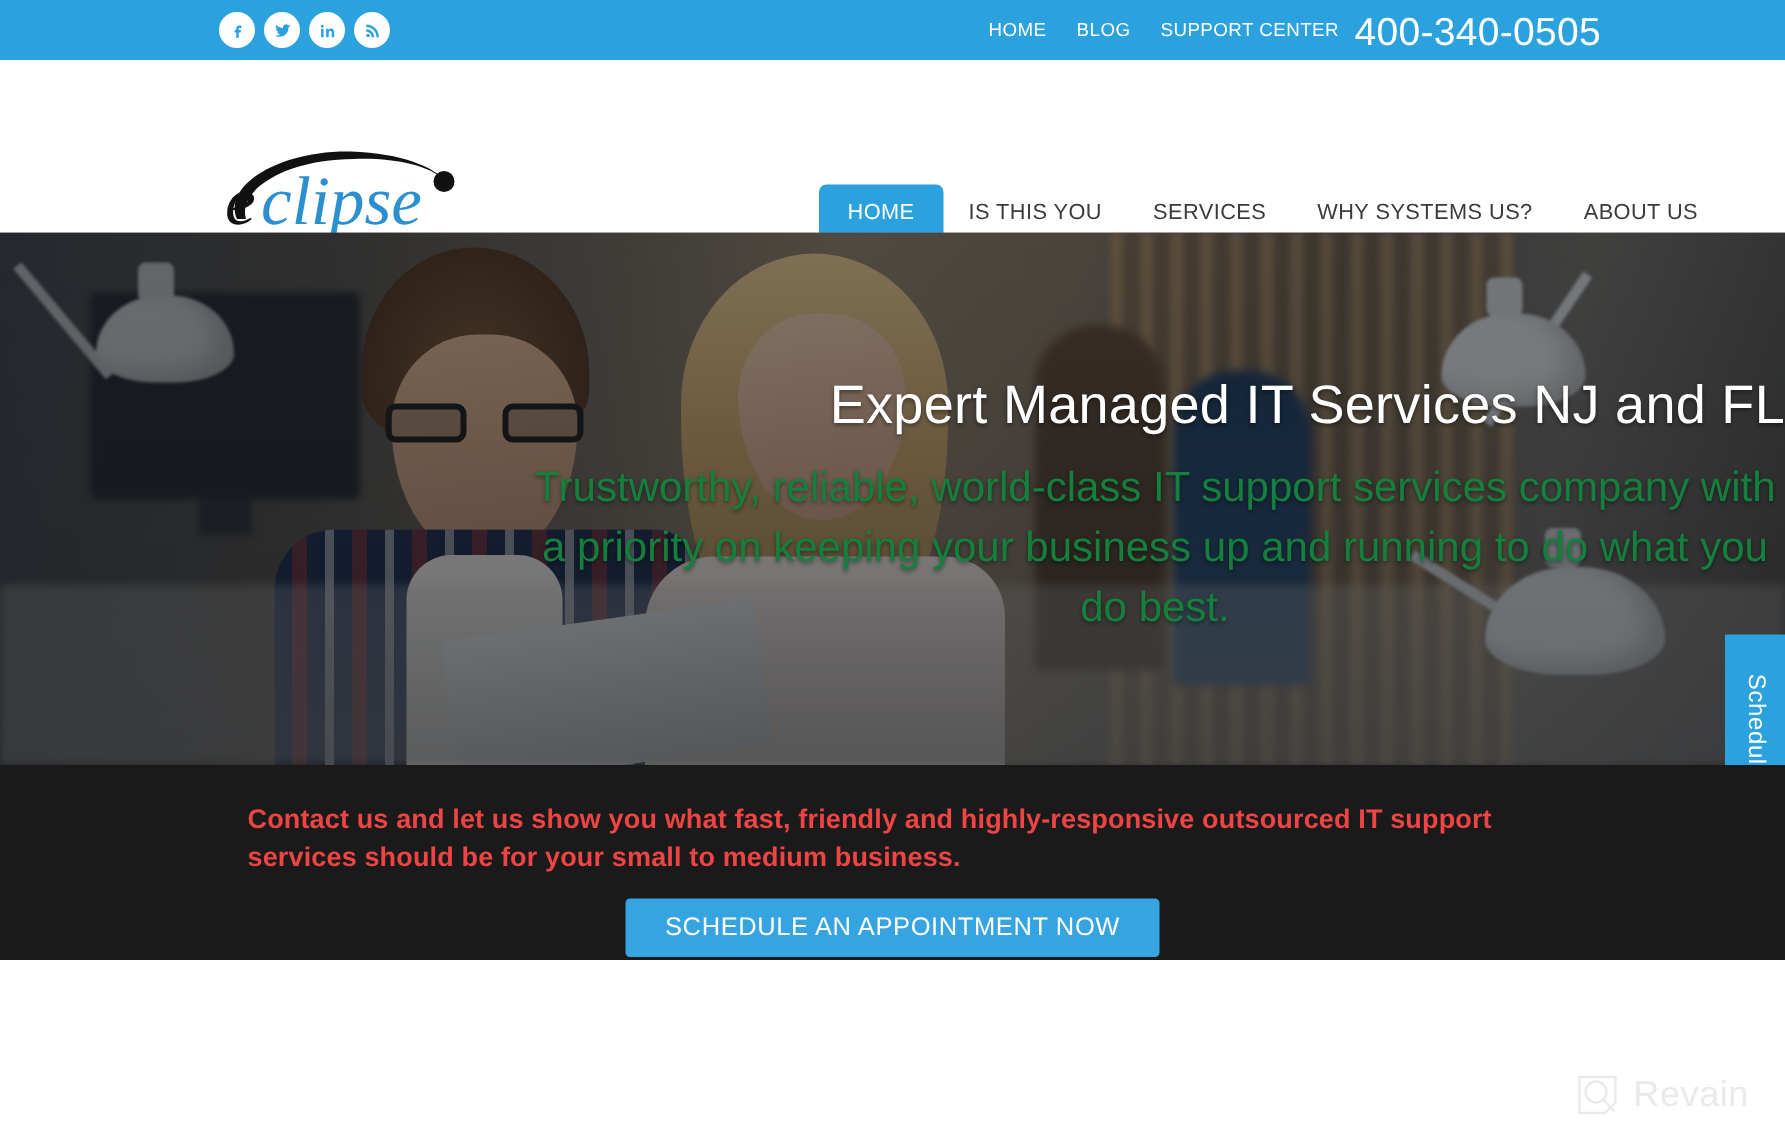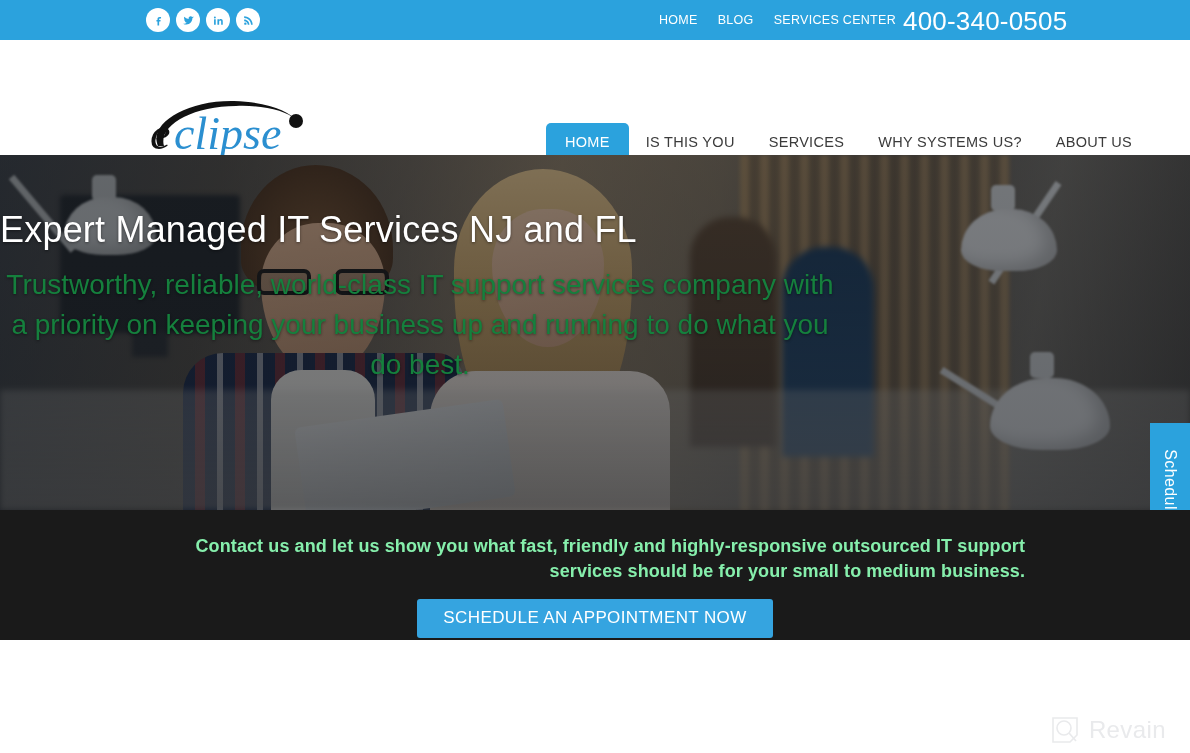--- a/index.html
+++ b/index.html
@@ -195,22 +195,22 @@
   .bgp1 { position: absolute; left: 0; top: 40px; width: 86px; height: 230px;
           background: linear-gradient(180deg,#5c4733,#4a3a2c); border-radius: 40px 40px 0 0; }
   .bgp2 { position: absolute; left: 92px; top: 70px; width: 92px; height: 210px;
           background: linear-gradient(180deg,#1f3d5c,#2b4c6e); border-radius: 42px 42px 0 0; }
   .hero-dim {
     position: absolute; inset: 0;
     background: linear-gradient(180deg, rgba(10,14,20,.45), rgba(10,14,20,.55));
   }
   .hero-text {
     position: absolute; left: 0; top: 0; width: 1190px; height: 355px;
-    display: flex; flex-direction: column; align-items: flex-start;
-    padding-top: 54px;
+    display: flex; flex-direction: column; align-items: flex-end;
+    padding-top: 94px;
   }
   .hero-title {
     color: #ffffff; font-size: 36px; font-weight: 400; letter-spacing: .2px;
     text-shadow: 0 1px 3px rgba(0,0,0,.45); margin-bottom: 14px;
   }
   .hero-sub {
     color: #15803d; font-size: 28px; font-weight: 300; line-height: 1.42;
     text-align: center; width: 840px;
     text-shadow: 0 1px 3px rgba(0,0,0,.45);
   }
@@ -226,22 +226,22 @@
   }
 
   
   .cta {
     position: absolute; top: 510px; left: 0; width: 1190px; height: 130px;
     background: #1a1a1a;
     display: flex; flex-direction: column; align-items: center;
     padding-top: 24px;
   }
   .cta-text {
-    color: #86efac; font-size: 18px; font-weight: bold; line-height: 1.4;
-    text-align: right; width: 860px; letter-spacing: .1px;
+    color: #ef4444; font-size: 18px; font-weight: bold; line-height: 1.4;
+    text-align: left; width: 860px; letter-spacing: .1px;
   }
   .cta-btn {
     margin-top: 15px; background: #35a4e0; color: #ffffff;
     font-size: 17px; letter-spacing: .4px;
     padding: 9px 26px 10px; border: none; border-radius: 3px; cursor: pointer;
     font-family: "Liberation Sans", sans-serif;
   }
 
   
   .features {
@@ -282,21 +282,21 @@
       <div class="social">
         <svg width="13" height="13" viewBox="0 0 24 24" fill="#2ba2dd">
             <circle cx="6.2" cy="17.8" r="2.2"></circle>
             <path d="M4 10.3v3c3.7 0 6.7 3 6.7 6.7h3c0-5.4-4.3-9.7-9.7-9.7zM4 4.3v3c7 0 12.7 5.7 12.7 12.7h3C19.7 11.3 12.7 4.3 4 4.3z"></path>
           </svg>
       </div>
     </div>
     <div class="top-links">
       <a>HOME</a>
       <a>BLOG</a>
-      <a>SERVICES CENTER</a>
+      <a>SUPPORT CENTER</a>
     </div>
     <div class="phone">400-340-0505</div>
   </div>
 
   <div class="header">
     <div class="logo">
       <svg width="170" height="58" viewBox="0 0 170 58">
         <path d="M12 48 C2 26, 40 2, 88 3 C122 4, 144 14, 150 22 C140 12, 116 7, 90 8 C46 8, 12 28, 18 48 Z" fill="#111111"></path>
         <circle cx="150" cy="23" r="7" fill="#111111"></circle>
         <text x="4" y="51" font-family="Liberation Serif, serif" font-size="46" font-style="italic" fill="#111111">e</text>

